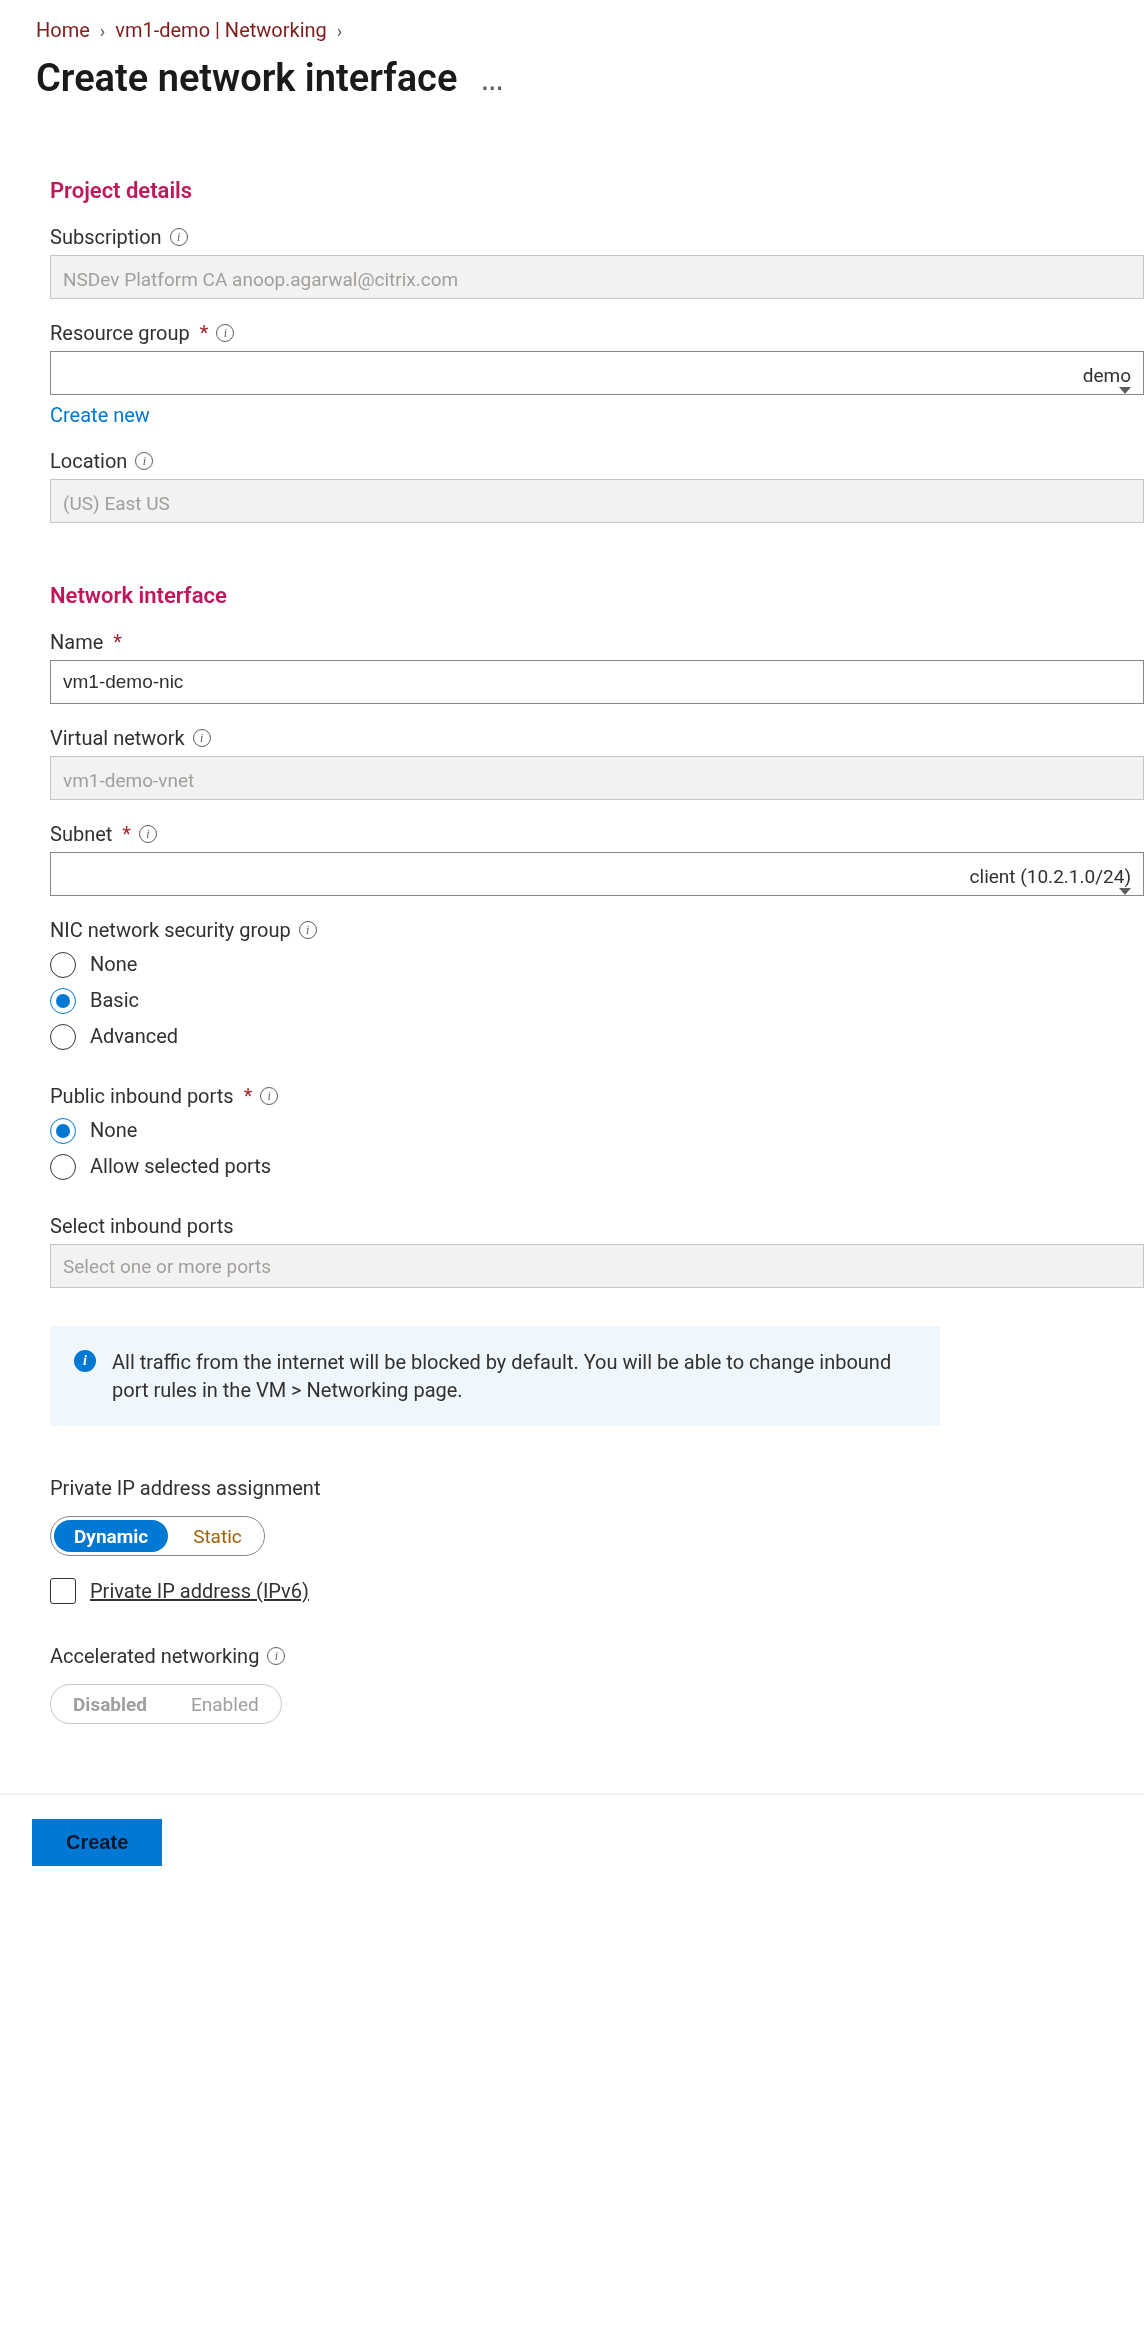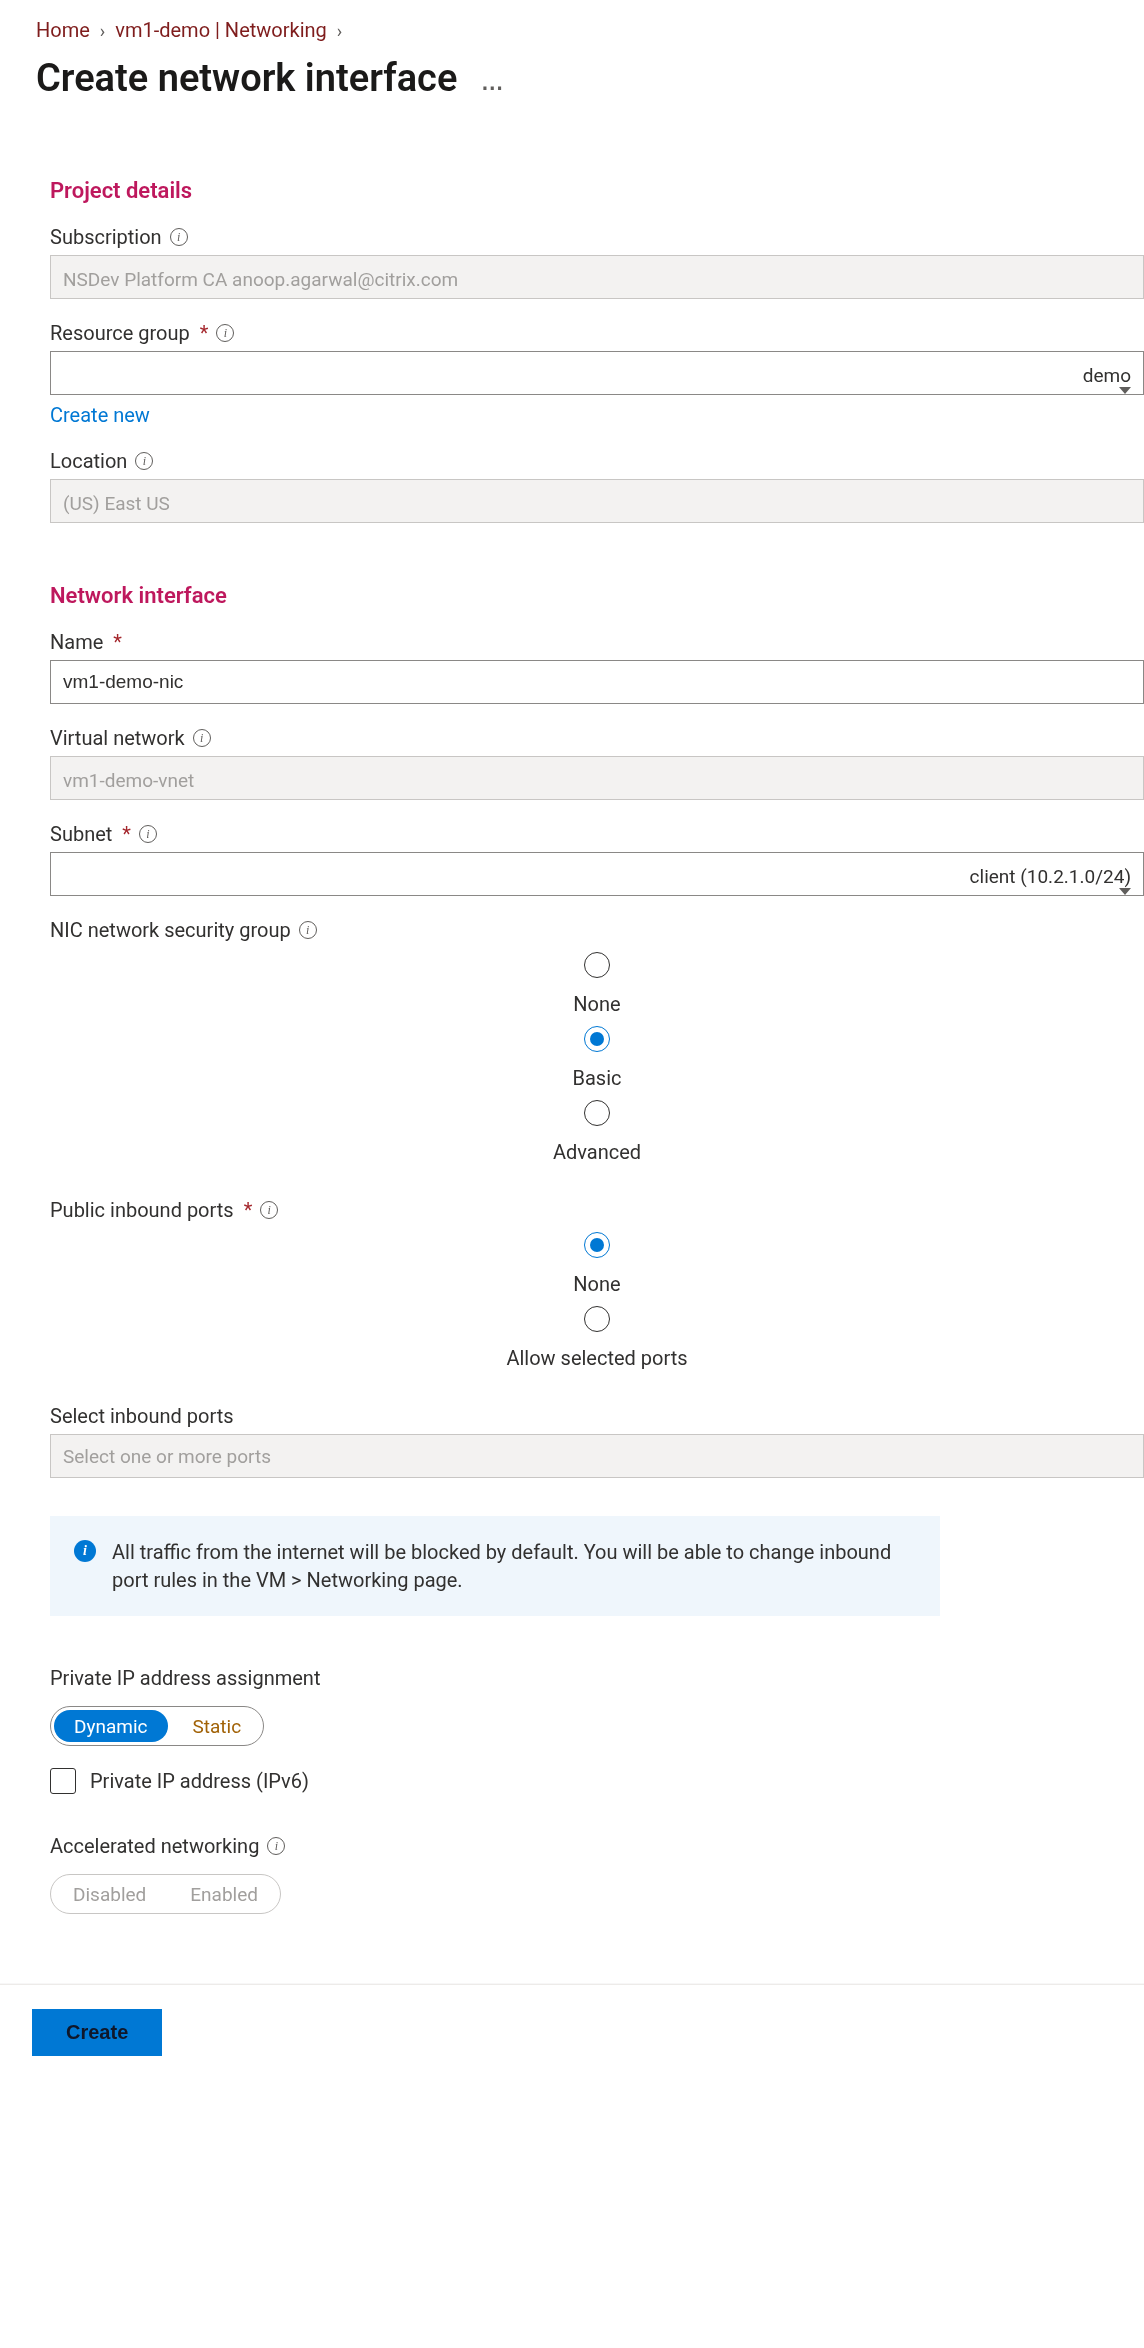--- a/index.html
+++ b/index.html
@@ -82,34 +82,34 @@
   }
   .select-box .caret {
     width: 0; height: 0;
     border-left: 6px solid transparent;
     border-right: 6px solid transparent;
     border-top: 7px solid #605e5c;
   }
   .disabled-input .placeholder, .select-box .placeholder { color: #a19f9d; }
   .input-focused { border: 1px solid #631c9e; }
   .link-text { color: #0078d4; font-size: 20px; cursor: pointer; margin-top: 8px; display:inline-block;}
-  .radio-row { display: flex; align-items: center; gap: 14px; margin: 10px 0; cursor: pointer; flex-direction: column; }
+  .radio-row { display: flex; align-items: flex-start; gap: 14px; margin: 10px 0; cursor: pointer; }
   .radio {
     width: 26px; height: 26px; border-radius: 50%;
     border: 1.5px solid #323130; display: inline-flex;
     align-items: center; justify-content: center;
     flex-shrink: 0;
   }
   .radio.checked { border-color: #0078d4; }
   .radio.checked::after {
     content: ""; width: 14px; height: 14px; border-radius: 50%;
     background: #0078d4;
   }
   .radio-label { font-size: 20px; color: #323130; }
-  .checkbox-row { display: flex; align-items: center; gap: 14px; margin-top: 22px; cursor: pointer;}
+  .checkbox-row { display: flex; align-items: center; gap: 14px; margin-top: 22px; cursor: pointer; text-decoration: underline;}
   .checkbox {
     width: 26px; height: 26px; border: 1.5px solid #323130; border-radius: 3px;
     flex-shrink: 0;
   }
   .info-box {
     background: #eff6fc;
     width: 890px;
     padding: 22px 24px;
     display: flex;
     gap: 16px;
@@ -137,21 +137,21 @@
     align-items: stretch;
     margin-top: 10px;
   }
   .pill {
     display: flex; align-items: center; padding: 0 22px;
     font-size: 19px; cursor: pointer;
     color: #a16207;
   }
   .pill.selected {
     background: #0078d4; color: #fff; border-radius: 999px;
-    margin: 3px; padding: 0 20px;
+    margin: 3px; padding: 0 20px; font-weight: bold;
   }
   .pill-group.disabled { border-color: #c8c6c4; }
   .pill-group.disabled .pill { color: #a19f9d; cursor: default; }
   .pill-group.disabled .pill.selected {
     background: transparent; color: #a19f9d; border-radius: 0; margin:0; padding:0 22px;
   }
   .footer-bar {
     border-top: 1px solid #edebe9;
     margin-top: 70px;
     padding: 24px 0 40px 32px;

